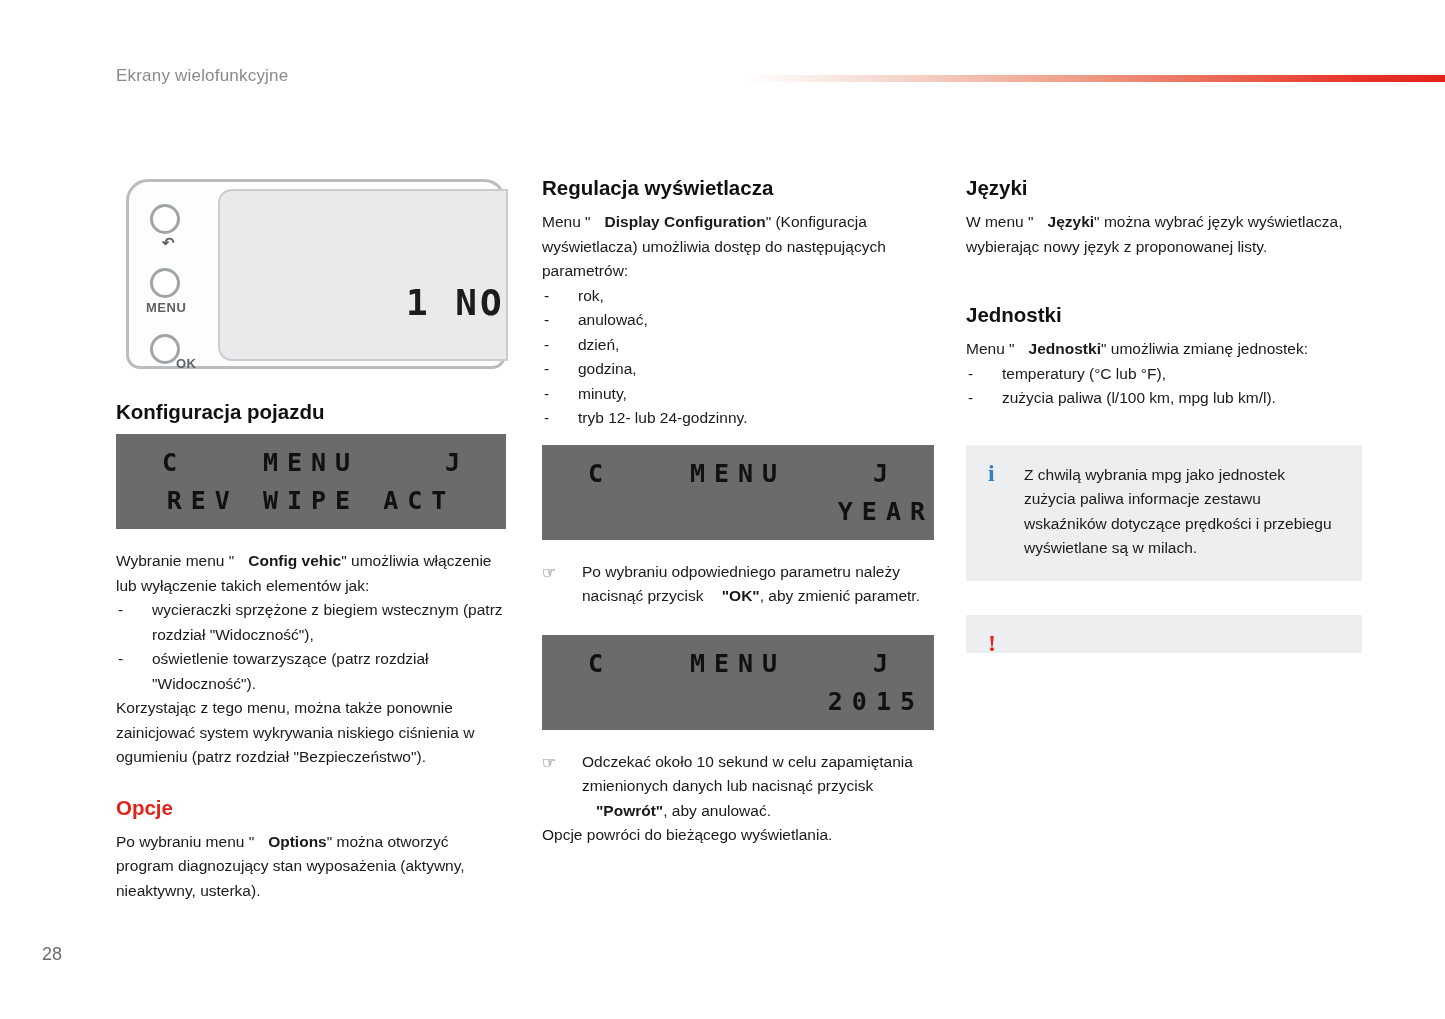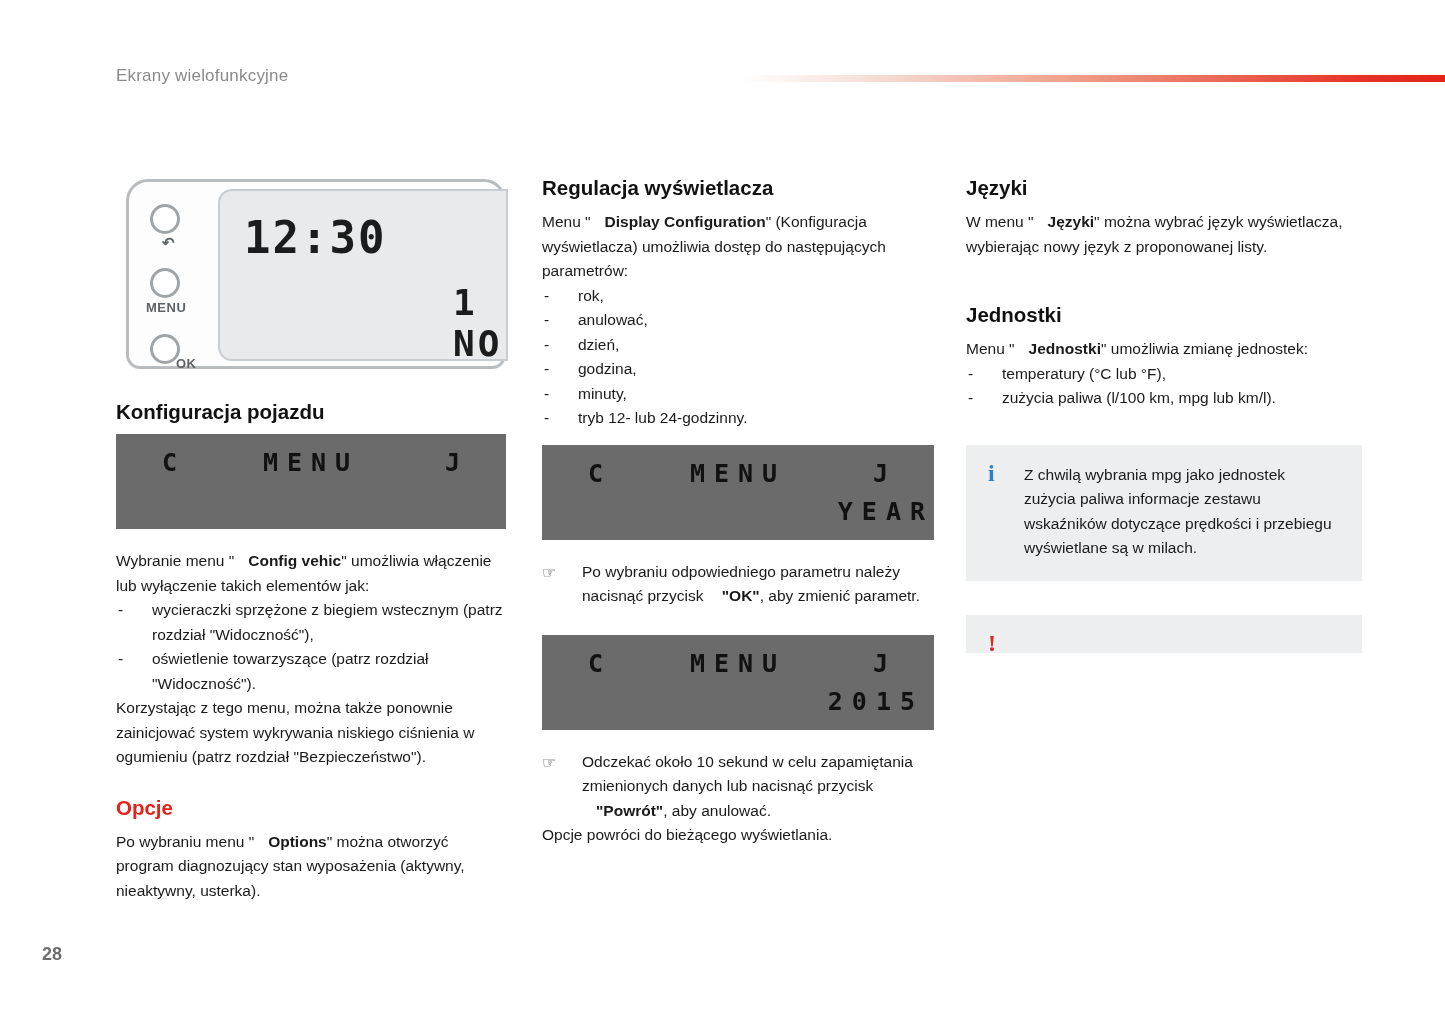--- a/index.html
+++ b/index.html
@@ -137,21 +137,20 @@
   }
   .device .lcd-sub {
     position: absolute;
     left: 290px;
     top: 106px;
     font-family: "DejaVu Sans Mono", monospace;
     font-size: 36px;
     font-weight: bold;
     letter-spacing: 3px;
     color: #1c1c1c;
-    margin-left: 47px;
   }
   .device .knob {
     position: absolute;
     width: 30px;
     height: 30px;
     border: 3px solid #9fa4a8;
     border-radius: 50%;
     background: #ffffff;
     box-sizing: border-box;
   }
@@ -248,53 +247,53 @@
   .note.warning .mark {
     color: #e2231a;
   }
 
   
   .page-number {
     position: absolute;
     left: 42px;
     top: 944px;
     font-size: 18px;
-    font-weight: bold;
+    font-weight: normal;
     color: #6d6d6d;
   }
   b { font-weight: bold; padding-left: 14px; }
 </style>
 </head>
 <body>
 
 <div class="page">
 
   <div class="header-title">Ekrany wielofunkcyjne</div>
   <div class="header-rule"></div>
 
   <div class="device">
     <div class="body-shell"></div>
     <div class="screen"></div>
-    <div class="lcd-time">12:30</div>
     <div class="lcd-sub">1 NO</div>
     <div class="knob k1"></div>
     <div class="knob k2"></div>
     <div class="knob k3"></div>
     <div class="knob-label lbl-back">↶</div>
     <div class="knob-label lbl-menu">MENU</div>
     <div class="knob-label lbl-ok">OK</div>
   </div>
 
   <div class="col col-1" style="top:400px;">
     <h2 class="section">Konfiguracja pojazdu</h2>
 
     <div class="lcd narrow">
       <div class="br-l">C</div>
       <div class="row r1">MENU</div>
       <div class="br-r">J</div>
+      <div class="row r2">REV WIPE ACT</div>
     </div>
 
     <div class="spacer-20"></div>
 
     <p class="body"><span>Wybranie menu "</span><b>Config vehic</b><span>" umożliwia włączenie lub wyłączenie takich elementów jak:</span></p>
 
     <ul class="dash-list">
       <li><span class="dash">-</span><span>wycieraczki sprzężone z biegiem wstecznym (patrz rozdział "Widoczność"),</span></li>
       <li><span class="dash">-</span><span>oświetlenie towarzyszące (patrz rozdział "Widoczność").</span></li>
     </ul>

